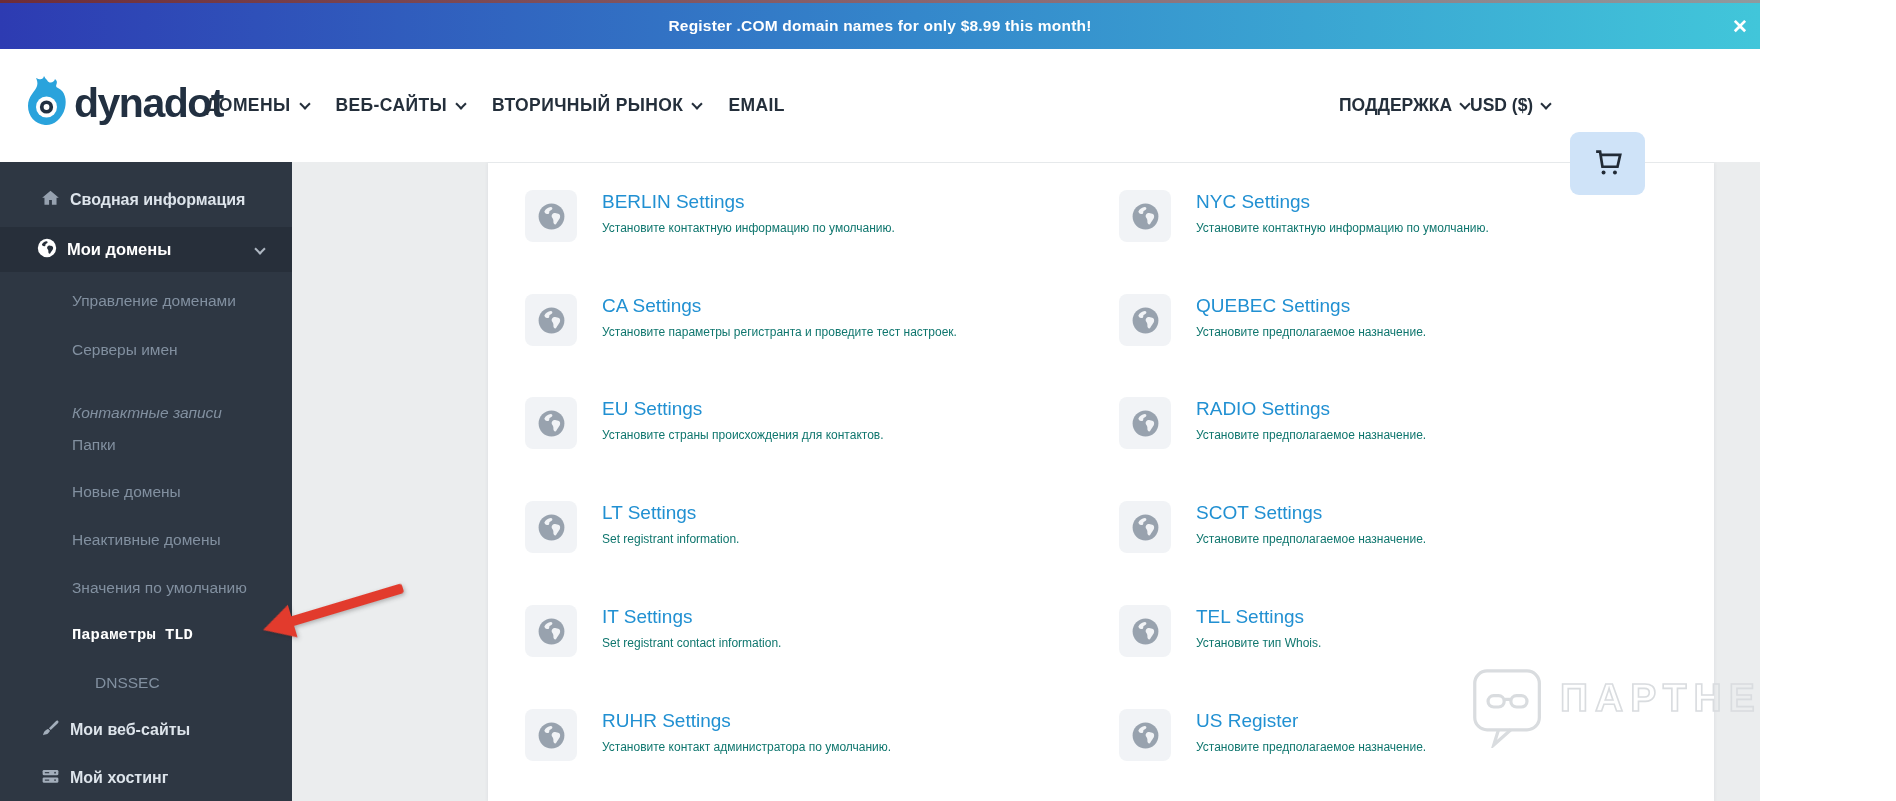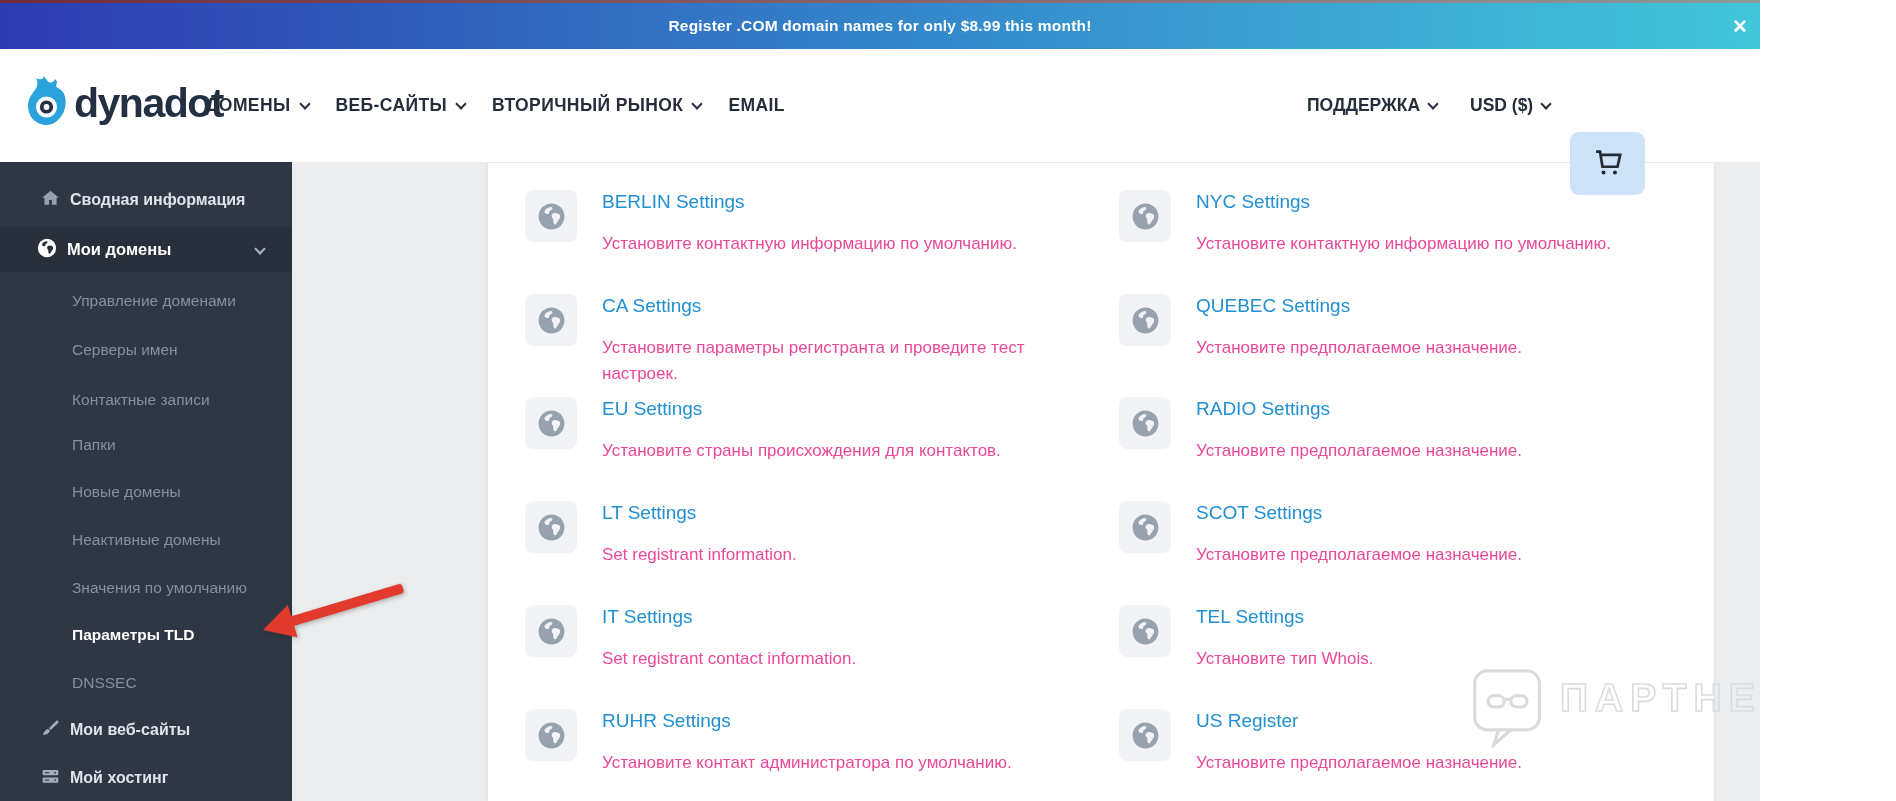--- a/index.html
+++ b/index.html
@@ -21,21 +21,21 @@
   .header { position:absolute; top:49px; left:0; right:0; height:113px; background:#fff; z-index:4;padding-left:44px; }
   .logo { position:absolute; left:27px; top:25px; display:flex; align-items:center; gap:7px; }
   .logo-word { font-size:41px; font-weight:bold; color:#223041; letter-spacing:-1.5px; }
   .main-nav { position:absolute; left:206px; top:0; height:113px; display:flex; align-items:center; gap:27px; }
   .nav-item { display:flex; align-items:center; gap:10px; font-size:17.5px; font-weight:bold;
               color:#242f3b; letter-spacing:.4px; cursor:pointer; }
   .chev { display:inline-block; width:8px; height:8px; border-right:2.4px solid currentColor;
           border-bottom:2.4px solid currentColor; transform:rotate(45deg); margin-top:-4px; }
   .hdr-link { position:absolute; top:0; height:113px; display:flex; align-items:center; gap:9px;
               font-size:17.5px; font-weight:bold; color:#242f3b; cursor:pointer; }
-  .hdr-support { left:1307px; }
+  .hdr-support { left:1339px; }
   .hdr-currency { left:1470px; }
   .cart-btn { position:absolute; left:1570px; top:83px; width:75px; height:63px;
               background:#cfe3f8; border-radius:9px; display:flex; align-items:center;
               justify-content:center; cursor:pointer; }
   .user-chip { position:absolute; left:1659px; top:83px; width:233px; height:63px;
                background:#cfe3f8; border-radius:9px; display:flex; align-items:center;
                padding-left:21px; gap:12px; cursor:pointer; }
   .user-name { font-size:17px; font-weight:bold; color:#20293a; white-space:nowrap; }
   .user-chip .chev { margin-left:2px; color:#20293a; }
 
@@ -52,21 +52,21 @@
   .side-sub.active { color:#ffffff; font-weight:bold; }
 
   
   .content { position:absolute; top:162px; left:292px; right:0; bottom:0; background:#ebedee; }
   .card { position:absolute; left:196px; width:1226px; top:0; bottom:0; background:#fff;
           border-top:1px solid #e6e9eb; box-shadow:0 1px 4px rgba(40,50,60,.08); }
   .tld-item { position:absolute; display:flex; gap:25px; }
   .tld-icon-box { width:52px; height:52px; background:#f1f3f6; border-radius:8px; flex:0 0 52px;
                   display:flex; align-items:center; justify-content:center; }
   .tld-title { font-size:19px; color:#2190d2; line-height:24px; cursor:pointer; display:inline-block; }
-  .tld-desc { font-size:17px; color:#ec4899; line-height:26px; margin-top:17px; }
+  .tld-desc { font-size:12px; color:#0f766e; line-height:26px; margin-top:1px; }
   .col-left .tld-desc { max-width:425px; }
 
   
   .watermark { position:absolute; left:1178px; top:504px; display:flex; align-items:flex-start;
                gap:14px; z-index:8; pointer-events:none; }
   .wm-text { font-size:39px; font-weight:bold; letter-spacing:7px; margin-top:10px;
              color:rgba(255,255,255,0); -webkit-text-stroke:1.6px #d9dcdf; white-space:nowrap; }
 
   
   .arrow { position:absolute; left:263px; top:630px; width:146px; height:0;
@@ -159,27 +159,27 @@
           <path fill="#272f3a" d="M14.8 9.3c1 .4 2.3.3 3.2 1 .8.7.9 2 .4 3-.7 1.5-2 2.6-2.6 4.2-.3.8-1.4.9-1.9.2-.7-1-.2-2.3-.6-3.4-.3-.9-1.2-1.6-1.2-2.6 0-1.4 1.4-2.9 2.7-2.4z"></path>
         </svg>
       </span>
       <span>Мои домены</span>
       <span class="chev"></span>
     </div>
 
     <div id="side-subs">
         <div class="side-sub" style="top: 128px;">Управление доменами</div>
         <div class="side-sub" style="top: 177px;">Серверы имен</div>
-        <div class="side-sub" style="top: 227px;">Контактные записи</div>
+        <div class="side-sub" style="top: 240px; font-style: italic;">Контактные записи</div>
         <div class="side-sub" style="top: 272px;">Папки</div>
         <div class="side-sub" style="top: 319px;">Новые домены</div>
         <div class="side-sub" style="top: 367px;">Неактивные домены</div>
         <div class="side-sub" style="top: 415px;">Значения по умолчанию</div>
-        <div class="side-sub active" style="top: 462px;">Параметры TLD</div>
-        <div class="side-sub" style="top: 510px;">DNSSEC</div>
+        <div class="side-sub active" style="top: 462px; font-family: Liberation Mono, monospace;">Параметры TLD</div>
+        <div class="side-sub" style="top: 510px; margin-left: 23px;">DNSSEC</div>
       </div>
 
     <div class="side-top" style="top:553px;">
       <span>
         <svg width="21" height="21" viewBox="0 0 24 24" fill="#a3aebb">
           <path d="M20.7 3.3c.9.9.3 2-.6 2.9l-7.8 7.6-2.1-2.1 7.6-7.8c.9-.9 2-1.5 2.9-.6z"></path>
           <path d="M9.4 12.6l2 2s-1.2 2.8-3 3.6c-1.3.6-3.6.4-4.9 1.5 0 0 .3-1.6.8-2.8.7-1.7 1.4-1.8 2.3-2.8.8-.9 2.8-1.5 2.8-1.5z"></path>
         </svg>
       </span>
       <span>Мои веб-сайты</span>

